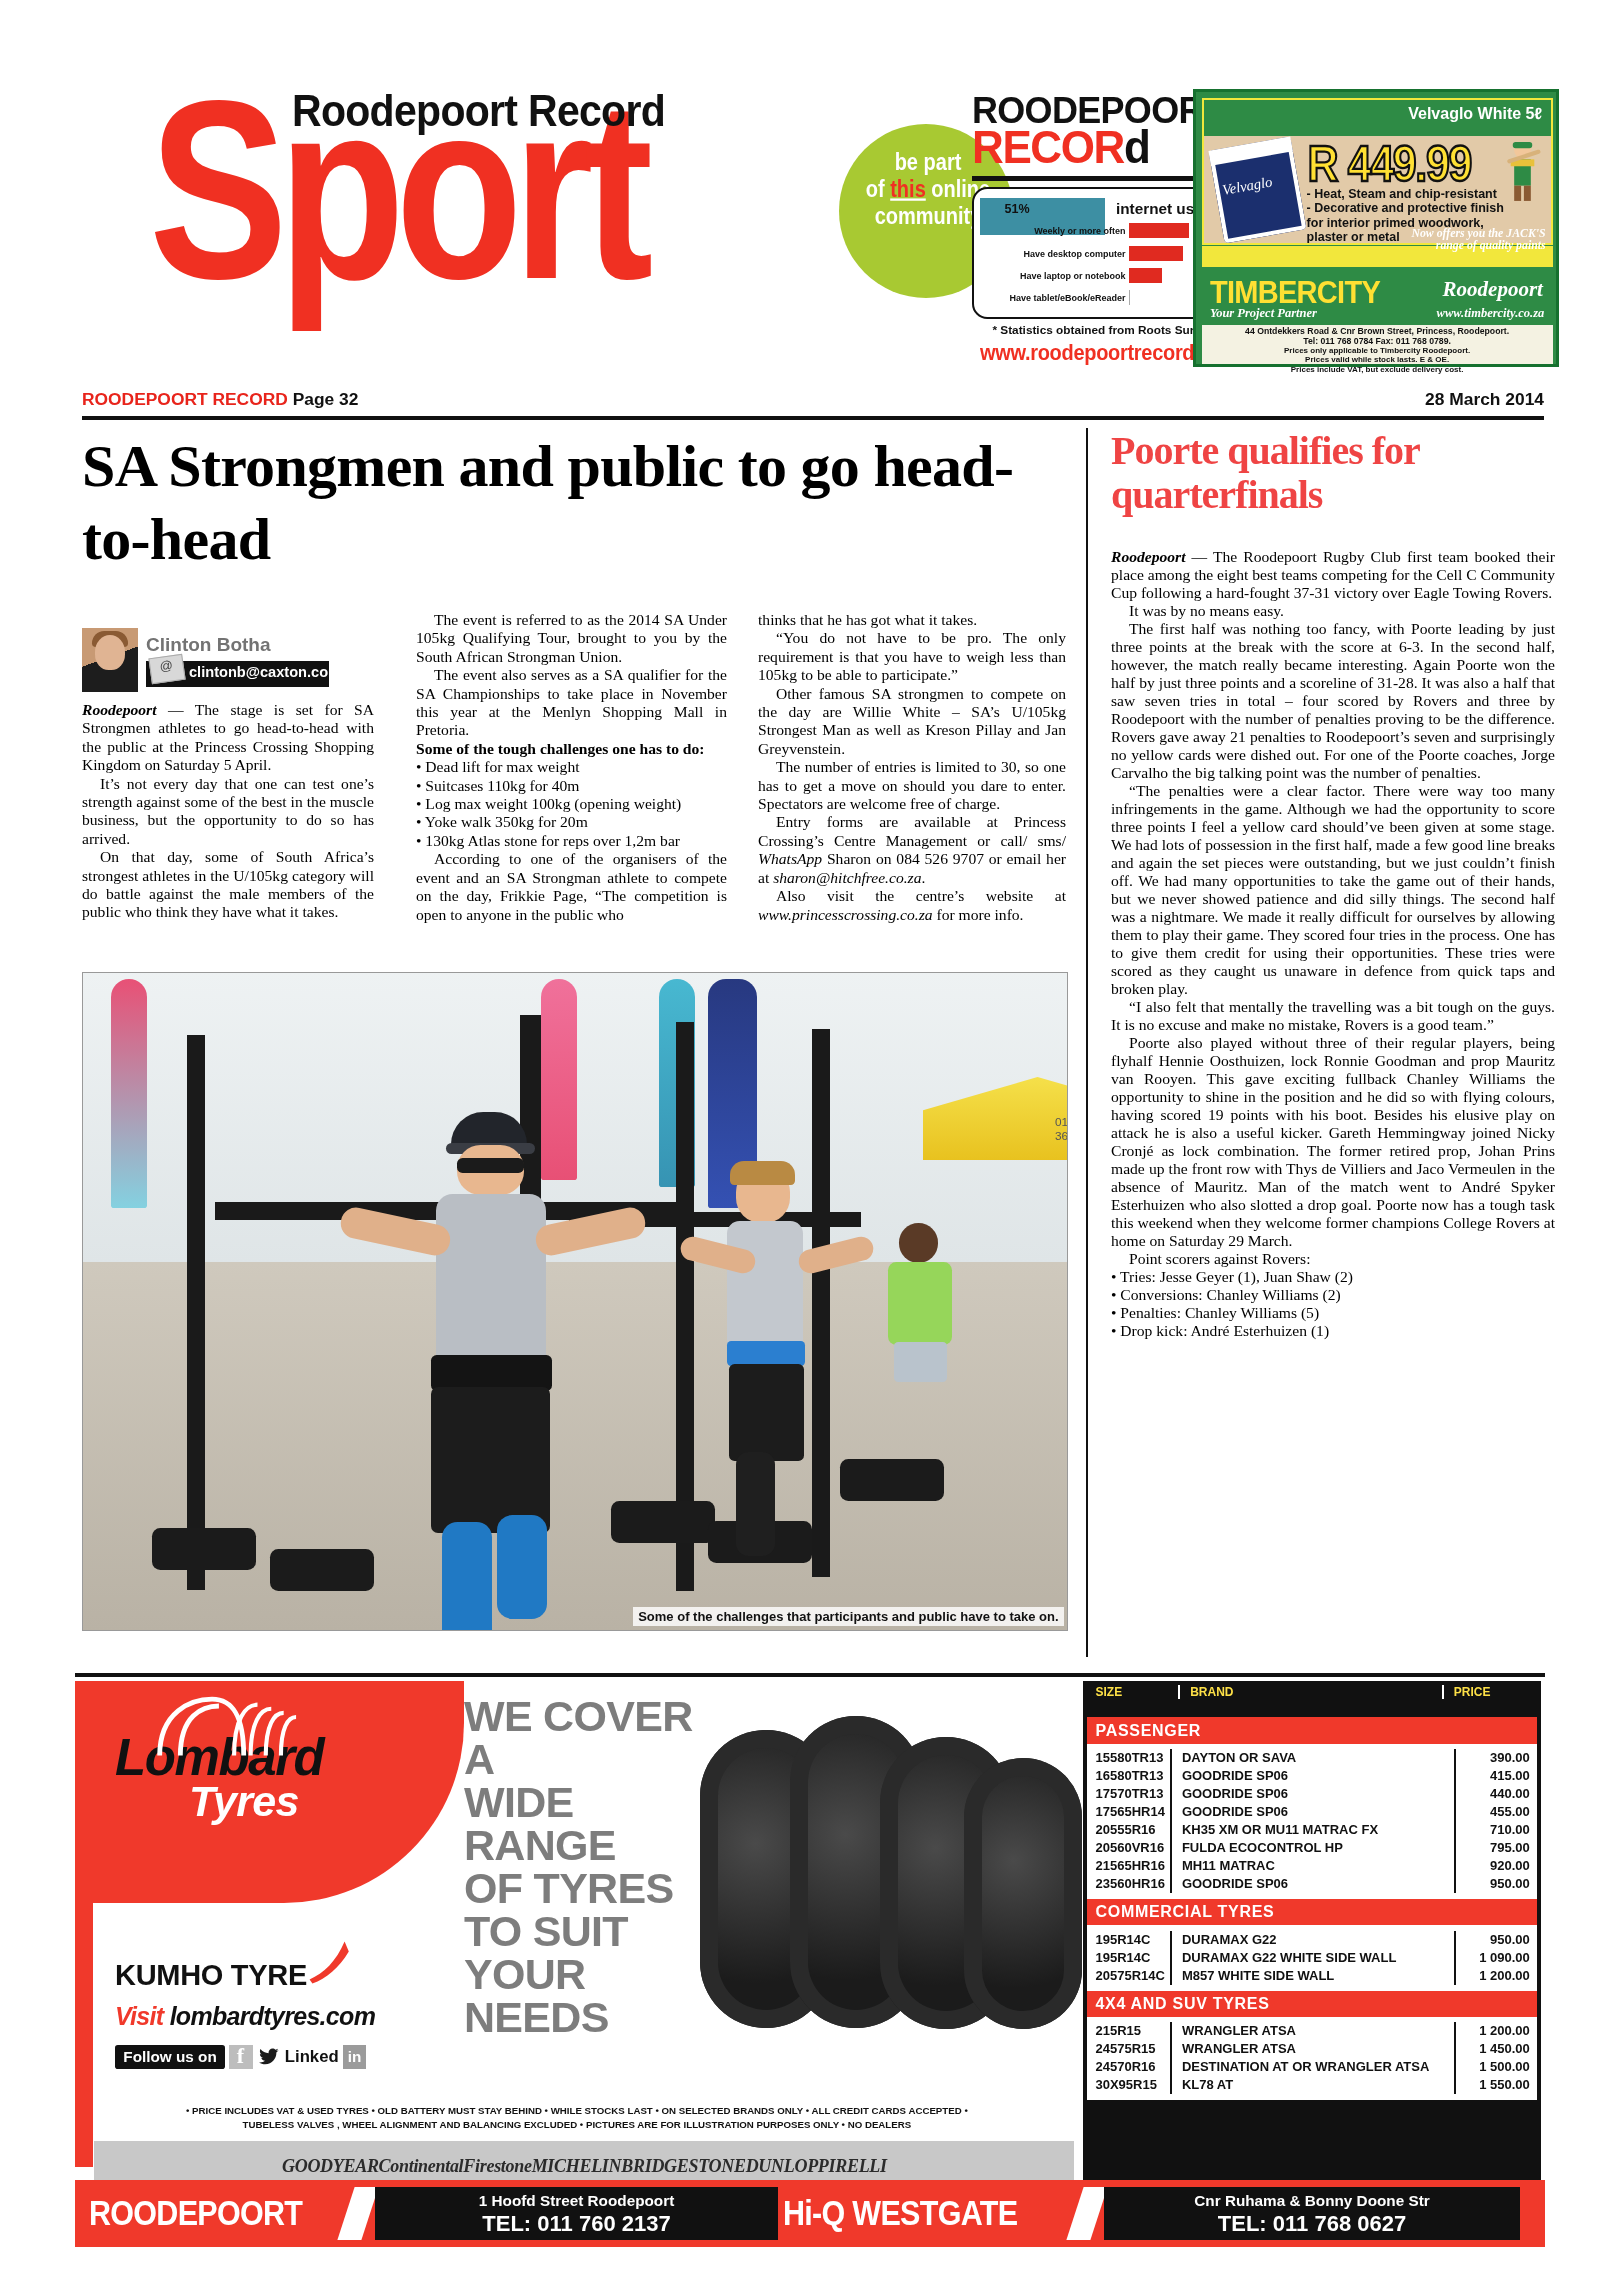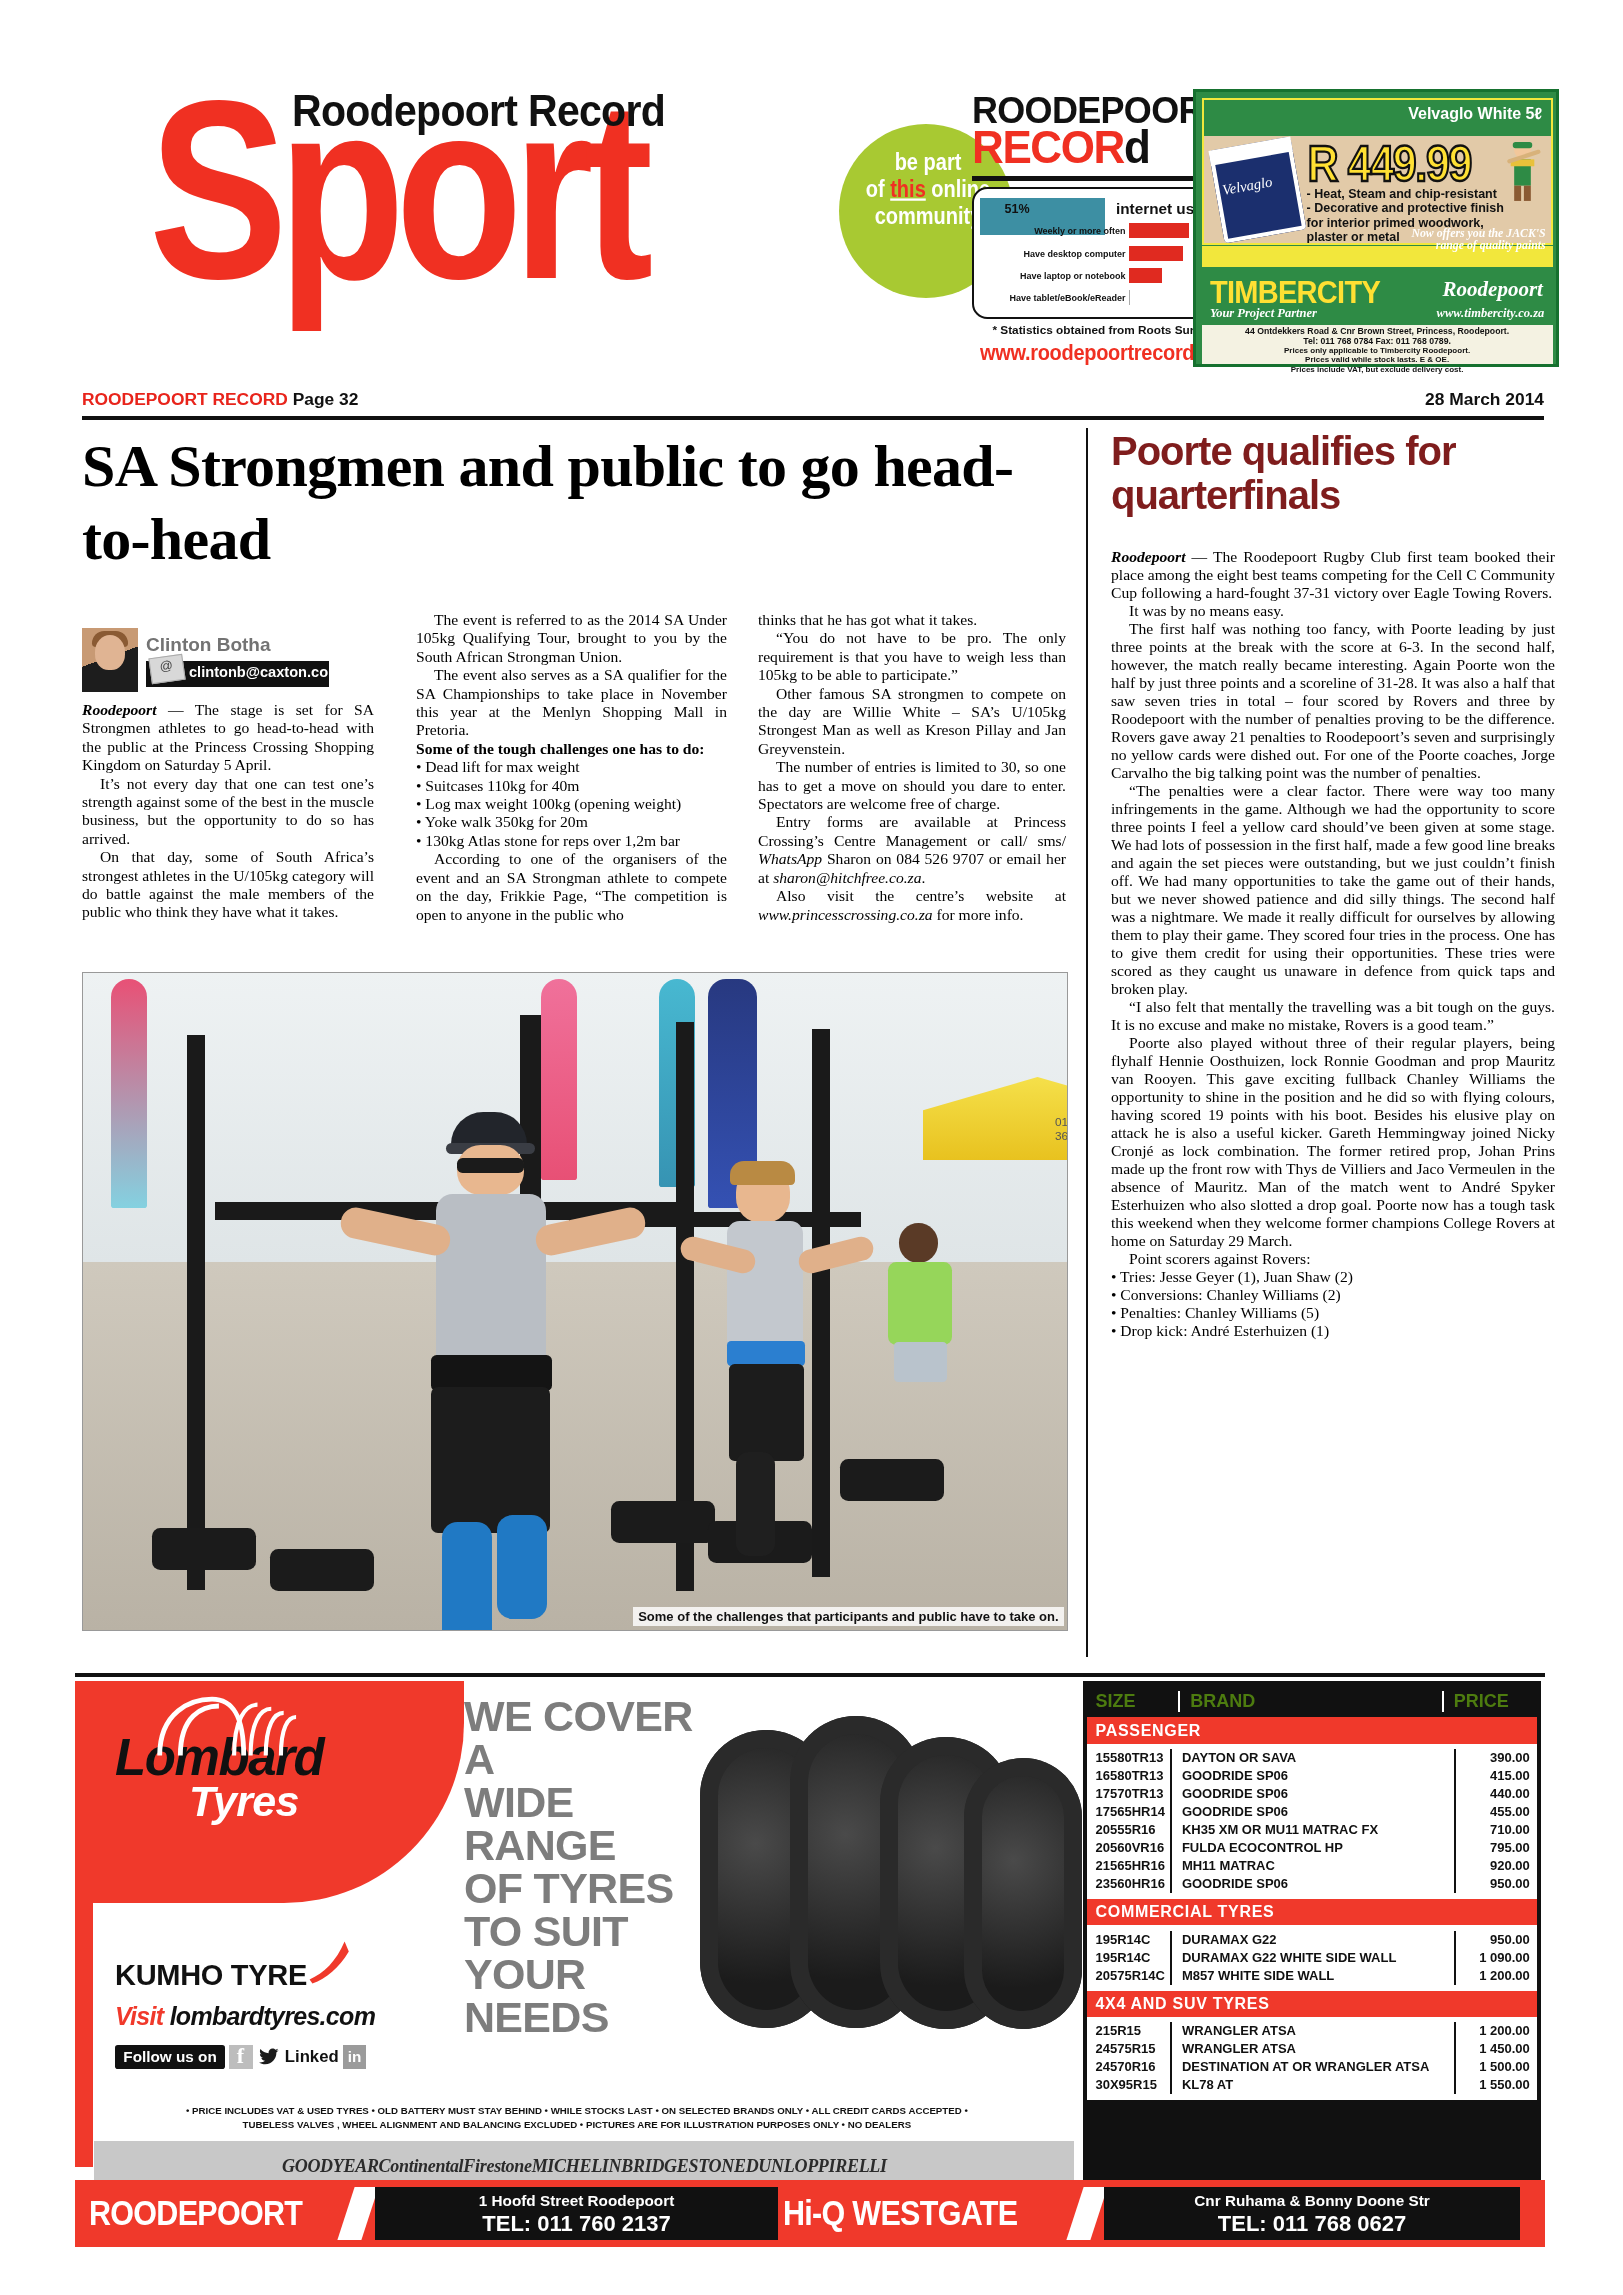--- a/index.html
+++ b/index.html
@@ -93,21 +93,21 @@
   .photo{position:absolute;left:82px;top:972px;width:986px;height:659px;background:#cfd4d6;overflow:hidden;border:0.7px solid #999;box-sizing:border-box;}
   .ph-sky{position:absolute;left:0;top:0;width:100%;height:44%;background:linear-gradient(180deg,#eef2f3,#dfe5e7);}
   .ph-ground{position:absolute;left:0;top:44%;width:100%;height:56%;background:linear-gradient(180deg,#cfc9bd,#b9b2a5);}
   .ph-flag{position:absolute;top:5.6px;width:36px;height:229px;border-radius:18px 18px 2.8px 2.8px;opacity:.95;}
   .ph-rig{position:absolute;background:#1a1a1a;}
   .ph-plate{position:absolute;width:104px;height:42px;border-radius:8.3px;background:#1b1b1b;}
   .ph-athlete{position:absolute;}
   .ph-caption{position:absolute;right:2.8px;bottom:4.2px;background:rgba(255,255,255,.82);padding:2.1px 5.6px;font-family:"Liberation Sans",sans-serif;font-weight:bold;font-size:13px;color:#111;}
 
   
-  .hl-right{position:absolute;left:1111px;top:429px;width:444px;font-family:Liberation Sans, sans-serif;font-weight:bold;font-size:40px;line-height:44px;color:#7f1d1d;letter-spacing:-1px;}
+  .hl-right{position:absolute;left:1111px;top:429px;width:444px;font-family:Liberation Serif, serif;font-weight:bold;font-size:40px;line-height:44px;color:#ef4444;letter-spacing:-1px;}
   #rcol{position:absolute;left:1111px;top:548px;width:444px;font-family:"Liberation Serif",serif;font-size:15.6px;line-height:18px;color:#000;text-align:justify;}
   #rcol p{margin:0;text-indent:18px;}
   #rcol p.bullet{text-indent:0;}
 
   
   .ad{position:absolute;left:75px;top:1673px;width:1470px;height:587px;background:#fff;border-top:4.2px solid #111;box-sizing:border-box;}
   .ad-left{position:absolute;left:0;top:4.2px;width:1000px;height:486px;background:#fff;}
   .ad-redblock{position:absolute;left:0;top:0;width:389px;height:222px;background:#f0392b;border-radius:0 0 180px 0;}
   .ad-redstrip{position:absolute;left:0;top:0;width:18px;height:486px;background:#f0392b;}
   .lom-logo{position:absolute;left:40px;top:54px;width:298px;}
@@ -127,21 +127,21 @@
   .li-word{font-family:"Liberation Sans",sans-serif;font-weight:bold;font-size:16.7px;color:#111;}
   .ic-li{background:#9b9b9b;color:#fff;font-family:"Liberation Sans",sans-serif;font-weight:bold;font-size:15.3px;text-align:center;line-height:23.6px;}
   .cover{position:absolute;left:389px;top:14px;width:229px;font-family:"Liberation Sans",sans-serif;font-weight:bold;font-size:43px;line-height:43px;color:#7d7d7d;letter-spacing:-0.7px;}
   .ad-tyres{position:absolute;left:611px;top:28px;width:375px;height:347px;}
   .tyre{position:absolute;border-radius:50%;background:radial-gradient(circle at 42% 38%,#4a4a4a,#1b1b1b 70%);box-shadow:inset 0 0 0 18px #2a2a2a;}
   .disc{position:absolute;left:19.4px;top:423px;width:965px;text-align:center;font-family:"Liberation Sans",sans-serif;font-weight:bold;font-size:9.7px;line-height:14px;color:#111;}
   .brandbar{position:absolute;left:19.4px;top:460px;width:980px;height:51px;background:#c8c8c8;display:flex;align-items:center;justify-content:center;}
   .brandbar span{font-family:"Liberation Serif",serif;font-weight:bold;font-style:italic;font-size:18px;color:#2b2b2b;letter-spacing:-0.3px;}
 
   .pricetab{position:absolute;left:1008px;top:4.2px;width:458px;height:511px;background:#111;padding:4.2px;box-sizing:border-box;}
-  .pt-head{display:flex;height:32px;background:#111;color:#4d7c0f;font-family:"Liberation Sans",sans-serif;font-weight:bold;font-size:18px;align-items:center;}
+  .pt-head{display:flex;height:32px;background:#111;color:#fde047;font-family:"Liberation Sans",sans-serif;font-weight:bold;font-size:12px;align-items:flex-start;}
   .pt-head .c1{width:83px;padding-left:8.3px;}
   .pt-head .c2{flex:1;padding-left:9.7px;border-left:2.1px solid #fff;}
   .pt-head .c3{width:83px;padding-left:9.7px;border-left:2.1px solid #fff;}
   .pt-sec{background:#f0392b;color:#fff;font-family:"Liberation Sans",sans-serif;font-weight:bold;font-size:16px;padding:4.2px 0 4.2px 8.3px;letter-spacing:0.7px;}
   .pt-body{background:#fff;padding:5.6px 0;}
   .pt-row{display:flex;font-family:"Liberation Sans",sans-serif;font-weight:bold;font-size:13px;color:#111;line-height:18px;}
   .pt-row .c1{width:83px;padding-left:8.3px;box-sizing:border-box;}
   .pt-row .c2{flex:1;padding-left:9.7px;border-left:2.1px solid #111;box-sizing:border-box;}
   .pt-row .c3{width:83px;padding-right:7px;text-align:right;border-left:2.1px solid #111;box-sizing:border-box;}
 

